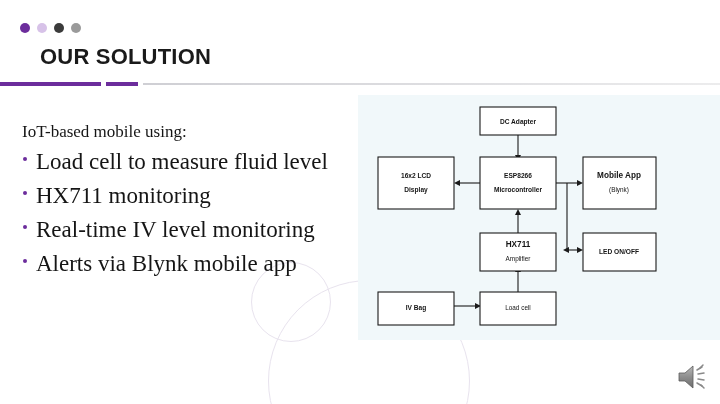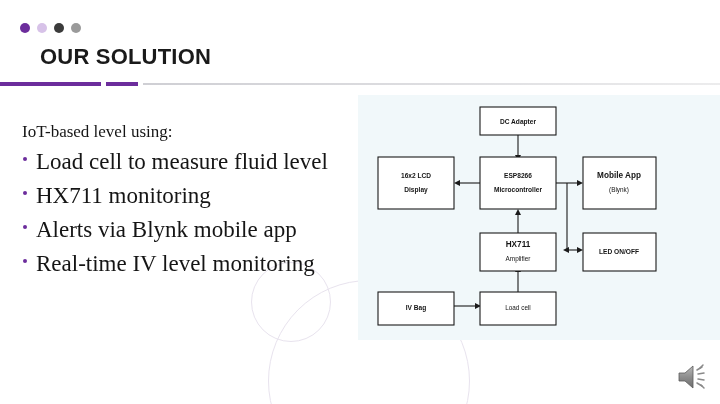--- a/index.html
+++ b/index.html
@@ -191,37 +191,37 @@
 
   <div id="page-title">OUR SOLUTION</div>
 
   <div id="divider">
     <div id="divider-seg-1" style="background: rgb(108, 45, 156);"></div>
     <div id="divider-seg-2" style="background: rgb(108, 45, 156);"></div>
     <div id="divider-seg-3"></div>
   </div>
 
   <div id="body-text">
-    <div id="intro-line">IoT-based level using:</div>
+    <div id="intro-line">IoT-based mobile using:</div>
     <ul id="bullet-list">
       <li class="bullet-item">
         <span class="bullet-marker" style="background: rgb(108, 45, 156);"></span>
         <span>Load cell to measure fluid level</span>
       </li>
       <li class="bullet-item">
         <span class="bullet-marker" style="background: rgb(108, 45, 156);"></span>
         <span>HX711 monitoring</span>
       </li>
       <li class="bullet-item">
         <span class="bullet-marker" style="background: rgb(108, 45, 156);"></span>
-        <span>Alerts via Blynk mobile app</span>
+        <span>Real-time IV level monitoring</span>
       </li>
       <li class="bullet-item">
         <span class="bullet-marker" style="background: rgb(108, 45, 156);"></span>
-        <span>Real-time IV level monitoring</span>
+        <span>Alerts via Blynk mobile app</span>
       </li>
     </ul>
   </div>
 
   <div id="diagram-panel" style="background: rgb(241, 248, 250);">
     <svg id="diagram-svg" viewBox="0 0 332 245">
 
       <g>
 
         <line class="dg-line" x1="160" y1="40" x2="160" y2="62"></line>

